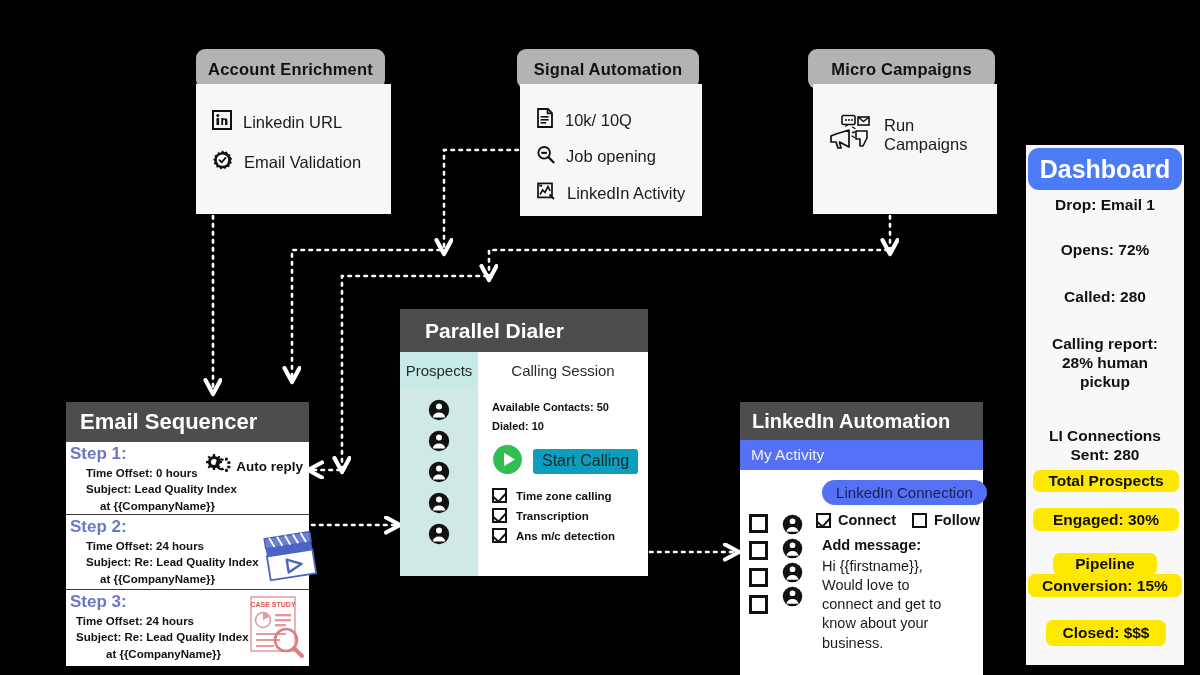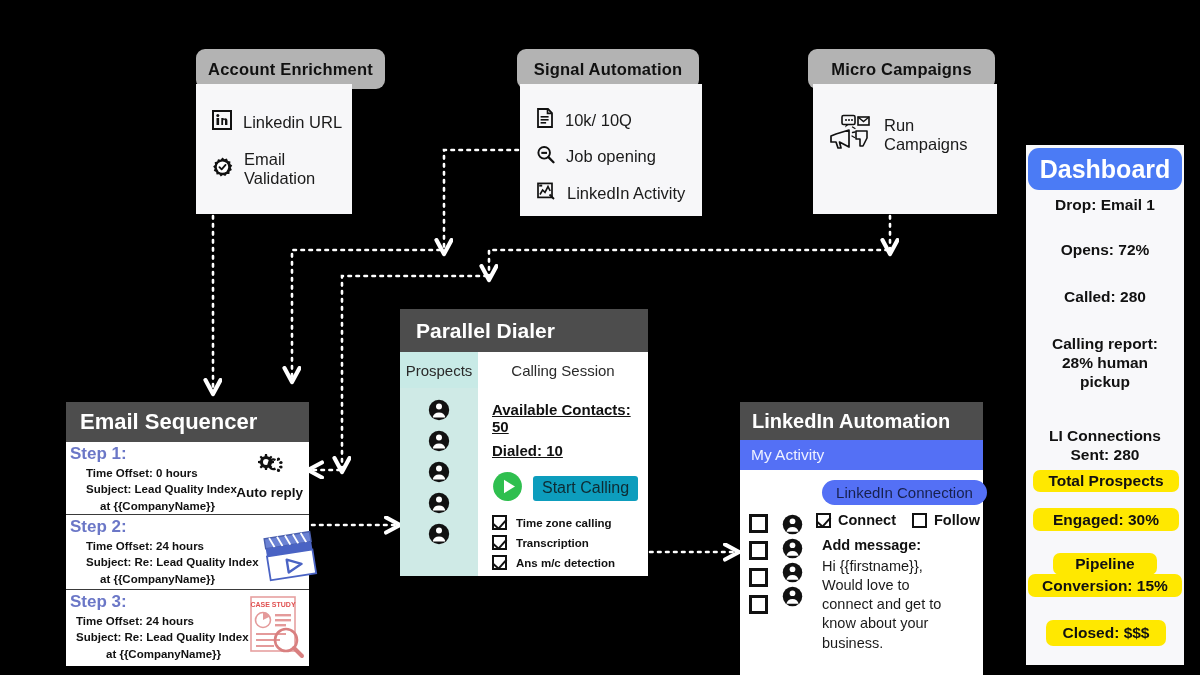--- a/index.html
+++ b/index.html
@@ -18,21 +18,21 @@
   .card-tab {
     position: absolute; background: #b3b3b3; color: #111;
     font-weight: 700; display: flex; align-items: center; justify-content: center;
     border-radius: 9px; letter-spacing: .2px;
   }
 
   .row { display: flex; align-items: center; gap: 11px; }
   .row-label { font-size: 16.5px; color: #1b1b1b; }
 
   
-  #account-enrichment { left: 196px; top: 84px; width: 156px; height: 130px; }
+  #account-enrichment { left: 196px; top: 84px; width: 195px; height: 130px; }
   #signal-automation { left: 520px; top: 84px; width: 182px; height: 132px; }
   #micro-campaigns { left: 813px; top: 84px; width: 184px; height: 130px; }
 
   .panel-items { position: absolute; left: 16px; top: 26px; display: flex; flex-direction: column; gap: 16px; }
 
   
   #dashboard { position: absolute; left: 1026px; top: 145px; width: 158px; height: 520px; background: #f8f8fa; }
   #dash-tab {
     position: absolute; left: 1028px; top: 148px; width: 154px; height: 42px;
     background: #4b7bf5; color: #fff; border-radius: 11px;
@@ -59,37 +59,37 @@
   .es-step { position: absolute; left: 0; width: 243px; background: #fff; border-bottom: 1.6px solid #3a3a3a; }
   .es-title { font-size: 17px; font-weight: 700; color: #6b77c7; padding: 2px 0 1px 4px; }
   .es-text { font-size: 11.5px; font-weight: 700; color: #111; line-height: 1.42; padding-left: 20px; }
   .es-indent { padding-left: 34px; }
 
   
   #parallel-dialer { position: absolute; left: 400px; top: 309px; width: 248px; height: 267px; background: #fff; }
   #pd-header {
     position: absolute; left: 0; top: 0; width: 248px; height: 43px;
     background: #4d4d4d; color: #fff; display: flex; align-items: center;
-    padding-left: 16px; font-size: 21px; font-weight: 700;
+    padding-left: 25px; font-size: 21px; font-weight: 700;
   }
   #pd-tabs { position: absolute; left: 0; top: 43px; width: 248px; height: 36px; border-bottom: 1.6px solid #555; }
   #pd-tab-prospects {
     position: absolute; left: 0; top: 0; width: 78px; height: 36px; background: #c8eae6;
     display: flex; align-items: center; justify-content: center;
     font-size: 15px; color: #2a2a2a;
   }
   #pd-tab-session {
     position: absolute; left: 78px; top: 0; width: 170px; height: 36px; background: #fff;
     display: flex; align-items: center; justify-content: center;
     font-size: 15px; color: #2a2a2a;
   }
   #pd-list { position: absolute; left: 0; top: 79px; width: 78px; height: 188px; background: #cfeae6;
              display: flex; flex-direction: column; align-items: center; padding-top: 11px; gap: 9px; }
   #pd-right { position: absolute; left: 78px; top: 79px; width: 170px; height: 188px; background: #fff; padding: 13px 0 0 14px; }
-  .pd-stat { font-size: 15px; font-weight: 700; color: #111; margin-bottom: 7px; text-decoration: underline; }
+  .pd-stat { font-size: 11px; font-weight: 700; color: #111; margin-bottom: 7px; }
   #pd-callrow { display: flex; align-items: center; gap: 10px; margin: 12px 0 9px 0; }
   #start-calling {
     background: #0d9dbd; color: #0e2b33; font-size: 16px;
     padding: 3px 9px 4px 9px; border-radius: 3px; white-space: nowrap;
   }
   .pd-check { display: flex; align-items: center; gap: 9px; margin-bottom: 5px; font-size: 11.5px; font-weight: 700; color: #111; }
 
   
   #linkedin-automation { position: absolute; left: 740px; top: 402px; width: 243px; height: 273px; background: #fff; }
   #li-header {
@@ -279,21 +279,21 @@
   <div id="email-sequencer">
     <div id="es-header">
       <span>Email Sequencer</span>
     </div>
 
     <div class="es-step" style="top:40px;height:73px;">
       <div class="es-title">Step 1:</div>
       <div class="es-text">Time Offset: 0 hours</div>
       <div class="es-text">Subject: Lead Quality Index</div>
       <div class="es-text es-indent">at {{CompanyName}}</div>
-      <div style="position:absolute;right:6px;top:10px;display:flex;align-items:center;gap:5px;flex-direction:column;">
+      <div style="position:absolute;right:6px;top:10px;display:flex;align-items:center;gap:5px;">
         <span>
           <svg width="26" height="24" viewBox="0 0 26 24">
             <path d="M8,2 L10,2 L10.4,4.2 L12.3,5 L14,3.7 L15.4,5.1 L14.1,6.8 L14.9,8.7 L17,9.1 L17,11.1 L14.9,11.5 L14.1,13.4 L15.4,15.1 L14,16.5 L12.3,15.2 L10.4,16 L10,18.1 L8,18.1 L7.6,16 L5.7,15.2 L4,16.5 L2.6,15.1 L3.9,13.4 L3.1,11.5 L1,11.1 L1,9.1 L3.1,8.7 L3.9,6.8 L2.6,5.1 L4,3.7 L5.7,5 L7.6,4.2 Z" fill="#111"></path>
             <circle cx="9" cy="10.1" r="3" fill="#fff"></circle>
             <path d="M18.5,8 a4.8,4.8 0 1,0 0,8.6" fill="none" stroke="#111" stroke-width="2.3"></path>
             <circle cx="21.5" cy="7" r="1.6" fill="#111"></circle>
               <circle cx="24" cy="10.5" r="1.6" fill="#111"></circle>
             <circle cx="24" cy="15" r="1.6" fill="#111"></circle>
               <circle cx="21.5" cy="18.4" r="1.6" fill="#111"></circle>
             <path d="M20,8.6 L21.3,8 M22,11 L23,10.7 M22,14.6 L23,14.9 M20.4,16.9 L21.3,17.6" stroke="#111" stroke-width="1.1"></path>

